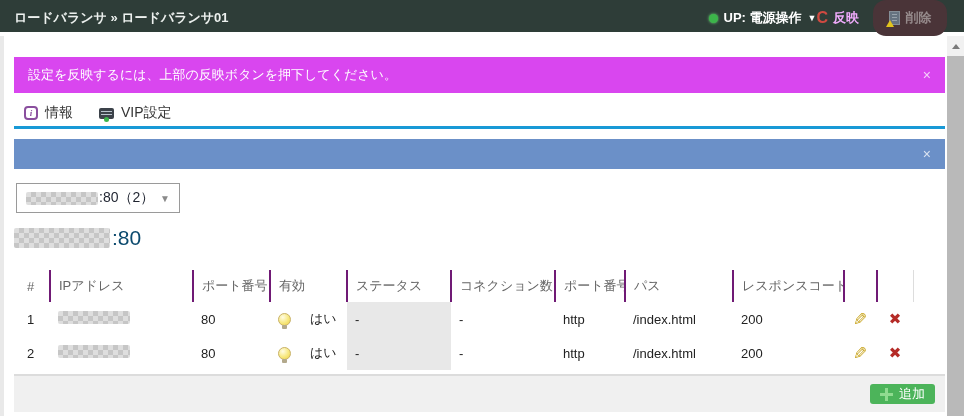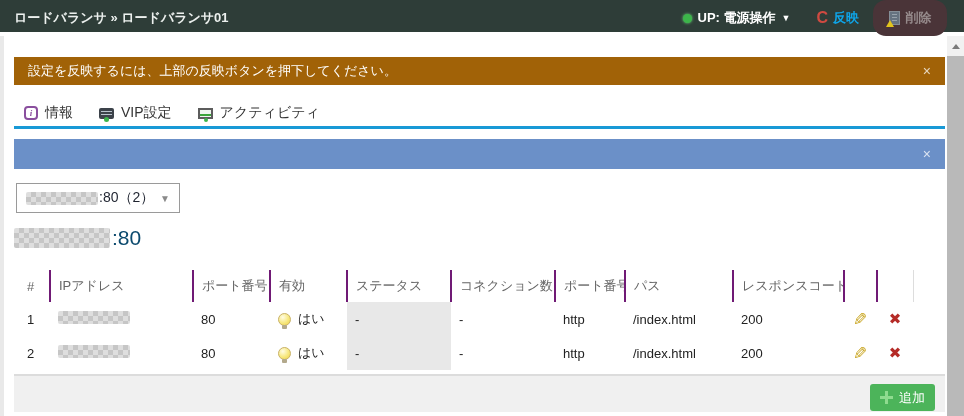--- a/index.html
+++ b/index.html
@@ -3,43 +3,43 @@
 <meta charset="utf-8">
 <style>
   * { margin:0; padding:0; box-sizing:border-box; }
   body { font-family:"Liberation Sans","DejaVu Sans",sans-serif; background:#fff; }
   #stage { position:relative; width:964px; height:416px; background:#fff; overflow:hidden; }
 
   
   #topbar { position:absolute; left:0; top:0; width:964px; height:32px; background:#2e3d38; }
   #breadcrumb { position:absolute; left:14px; top:0; line-height:36px; color:#ecf0ee; font-size:13px; font-weight:bold; }
   #topbar-right { position:absolute; right:17px; top:0; height:36px; display:flex; align-items:center; }
-  .power-group { display:flex; align-items:center; gap:6px; margin-right:26px; cursor:pointer; }
+  .power-group { display:flex; align-items:center; gap:6px; cursor:pointer; }
   .status-dot { width:9px; height:9px; border-radius:50%; background:#3cb54a; box-shadow:0 0 3px #6fe07c; }
   .power-label { color:#fff; font-size:13px; font-weight:bold; }
   .power-caret { color:#fff; font-size:9px; }
   .apply-group { display:flex; align-items:center; gap:5px; margin-right:14px; cursor:pointer; }
   .apply-icon { color:#cf4a41; font-size:16px; font-weight:900; }
-  .apply-label { color:#0ea5e9; font-size:13px; font-weight:bold; }
+  .apply-label { color:#f0abfc; font-size:13px; font-weight:bold; }
   .delete-btn { width:74px; height:36px; background:#4a3438; display:flex; align-items:center; justify-content:center; gap:6px; cursor:pointer;border-radius:13px; }
   .delete-label { color:#958a8b; font-size:13px; font-weight:bold; }
   .doc-icon { position:relative; width:11px; height:14px; background:#667381; border:1px solid #848e98; }
   .doc-icon::before { content:''; position:absolute; top:2px; left:2px; right:2px; height:1px; background:#98a3ad; box-shadow:0 3px 0 #98a3ad, 0 6px 0 #98a3ad; }
   .doc-icon::after { content:''; position:absolute; left:-4px; bottom:-3px; width:0; height:0; border-left:4px solid transparent; border-right:4px solid transparent; border-bottom:7px solid #e2c41d; }
 
   
   #left-strip { position:absolute; left:0; top:36px; width:4px; height:380px; background:#e9e9e9; }
   #scrollbar { position:absolute; right:0; top:36px; width:17px; height:380px; background:#f1f1f1; }
   .scroll-up-btn { position:absolute; top:0; left:0; width:17px; height:20px; background:#f1f1f1; display:flex; align-items:center; justify-content:center; cursor:pointer; }
   .scroll-up-arrow { width:0; height:0; border-left:4px solid transparent; border-right:4px solid transparent; border-bottom:5px solid #7a7a7a; }
   .scroll-thumb { position:absolute; top:20px; left:0; width:17px; height:360px; background:#b9b9b9; cursor:pointer; }
 
   
   .banner { position:absolute; left:14px; width:931px; display:flex; align-items:center; padding:0 14px; color:#fff; font-size:13px; }
-  #warning-banner { top:57px; height:28px; background:#a16207; }
+  #warning-banner { top:57px; height:36px; background:#d946ef; }
   #info-banner { top:139px; height:30px; background:#6b90c8; }
   .banner-close { margin-left:auto; color:rgba(255,255,255,0.75); font-size:14px; cursor:pointer; line-height:1; }
 
   
   #tabs { position:absolute; left:14px; top:100px; height:26px; display:flex; align-items:stretch; gap:6px; }
   .tab { display:flex; align-items:center; gap:7px; padding:0 10px; font-size:14px; color:#333; cursor:pointer; white-space:nowrap; }
   .tab.active { background:#1899d6; color:#fff; }
   #tab-underline { position:absolute; left:14px; top:126px; width:931px; height:3px; background:#1899d6; }
 
   .info-tab-icon { position:relative; width:14px; height:14px; border:2px solid #8a4f9e; border-radius:4px; background:#fff; display:flex; align-items:center; justify-content:center; }
@@ -75,33 +75,33 @@
   
   #server-table { position:absolute; left:14px; top:270px; width:899px; border-collapse:collapse; table-layout:fixed; }
   #server-table th { height:32px; font-weight:normal; color:#666; font-size:13px; text-align:left; padding:0 0 0 8px; border-left:2px solid #701a75; white-space:nowrap; overflow:hidden; }
   #server-table th:first-child { border-left:none; padding-left:13px; }
   #server-table th:last-child { border-right:1px solid #ddd; }
   #server-table td { height:34px; font-size:13px; color:#222; padding:0 0 0 8px; white-space:nowrap; vertical-align:middle; }
   #server-table td:first-child { padding-left:13px; }
   #server-table td.status-cell { background:#e8e8e8; }
   #server-table td.action-cell { text-align:center; padding:0; }
   .row-blur { width:72px; height:13px; }
-  .enabled-cell-inner { display:flex; align-items:center; gap:7px;font-family:Liberation Mono, monospace; }
+  .enabled-cell-inner { display:flex; align-items:center; gap:19px;font-family:Liberation Mono, monospace; }
 
   .bulb-icon { position:relative; width:13px; height:13px; border-radius:50%;
     background:radial-gradient(circle at 35% 30%, #fffce4, #f7e87e 55%, #eccf47);
     border:1px solid #c9b26a; display:inline-block; }
   .bulb-icon::after { content:''; position:absolute; left:3px; bottom:-4px; width:5px; height:4px; background:#b3a98c; border-radius:1px; }
 
   .edit-icon { display:inline-block; color:#c8a41e; font-size:17px; transform:scaleX(-1); cursor:pointer; line-height:1; }
   .remove-icon { display:inline-block; color:#b52b27; font-size:15px; font-weight:bold; cursor:pointer; line-height:1; }
 
   
   #footer-bar { position:absolute; left:14px; top:374px; width:931px; height:38px; background:#f0f0f0; border-top:2px solid #dcdcdc; }
-  #add-button { position:absolute; right:10px; top:8px; width:65px; height:27px; background:#4cb45a; border-radius:3px; color:#fff; font-size:13px; display:flex; align-items:center; justify-content:center; gap:6px; cursor:pointer; }
+  #add-button { position:absolute; right:10px; top:8px; width:65px; height:20px; background:#4cb45a; border-radius:3px; color:#fff; font-size:13px; display:flex; align-items:center; justify-content:center; gap:6px; cursor:pointer; }
   .plus-icon { position:relative; width:13px; height:13px; display:inline-block; }
   .plus-icon::before { content:''; position:absolute; left:5px; top:0; width:3px; height:13px; background:#8fdb8f; }
   .plus-icon::after { content:''; position:absolute; top:5px; left:0; width:13px; height:3px; background:#8fdb8f; }
 </style>
 </head>
 <body>
 
 <div id="stage">
 
   <div id="topbar">
@@ -139,24 +139,20 @@
   <div id="tabs">
     <div class="tab">
       <span class="info-tab-icon">
           <span>i</span>
         </span>
       <span>情報</span>
     </div>
     <div class="tab">
       <span class="vip-tab-icon"></span>
       <span>VIP設定</span>
-    </div>
-    <div class="tab">
-      <span class="activity-tab-icon"></span>
-      <span>アクティビティ</span>
     </div>
   </div>
   <div id="tab-underline"></div>
 
   <div class="banner" id="info-banner">
     <span class="banner-close">×</span>
   </div>
 
   <div id="vip-selector">
     <span class="blur"></span>

